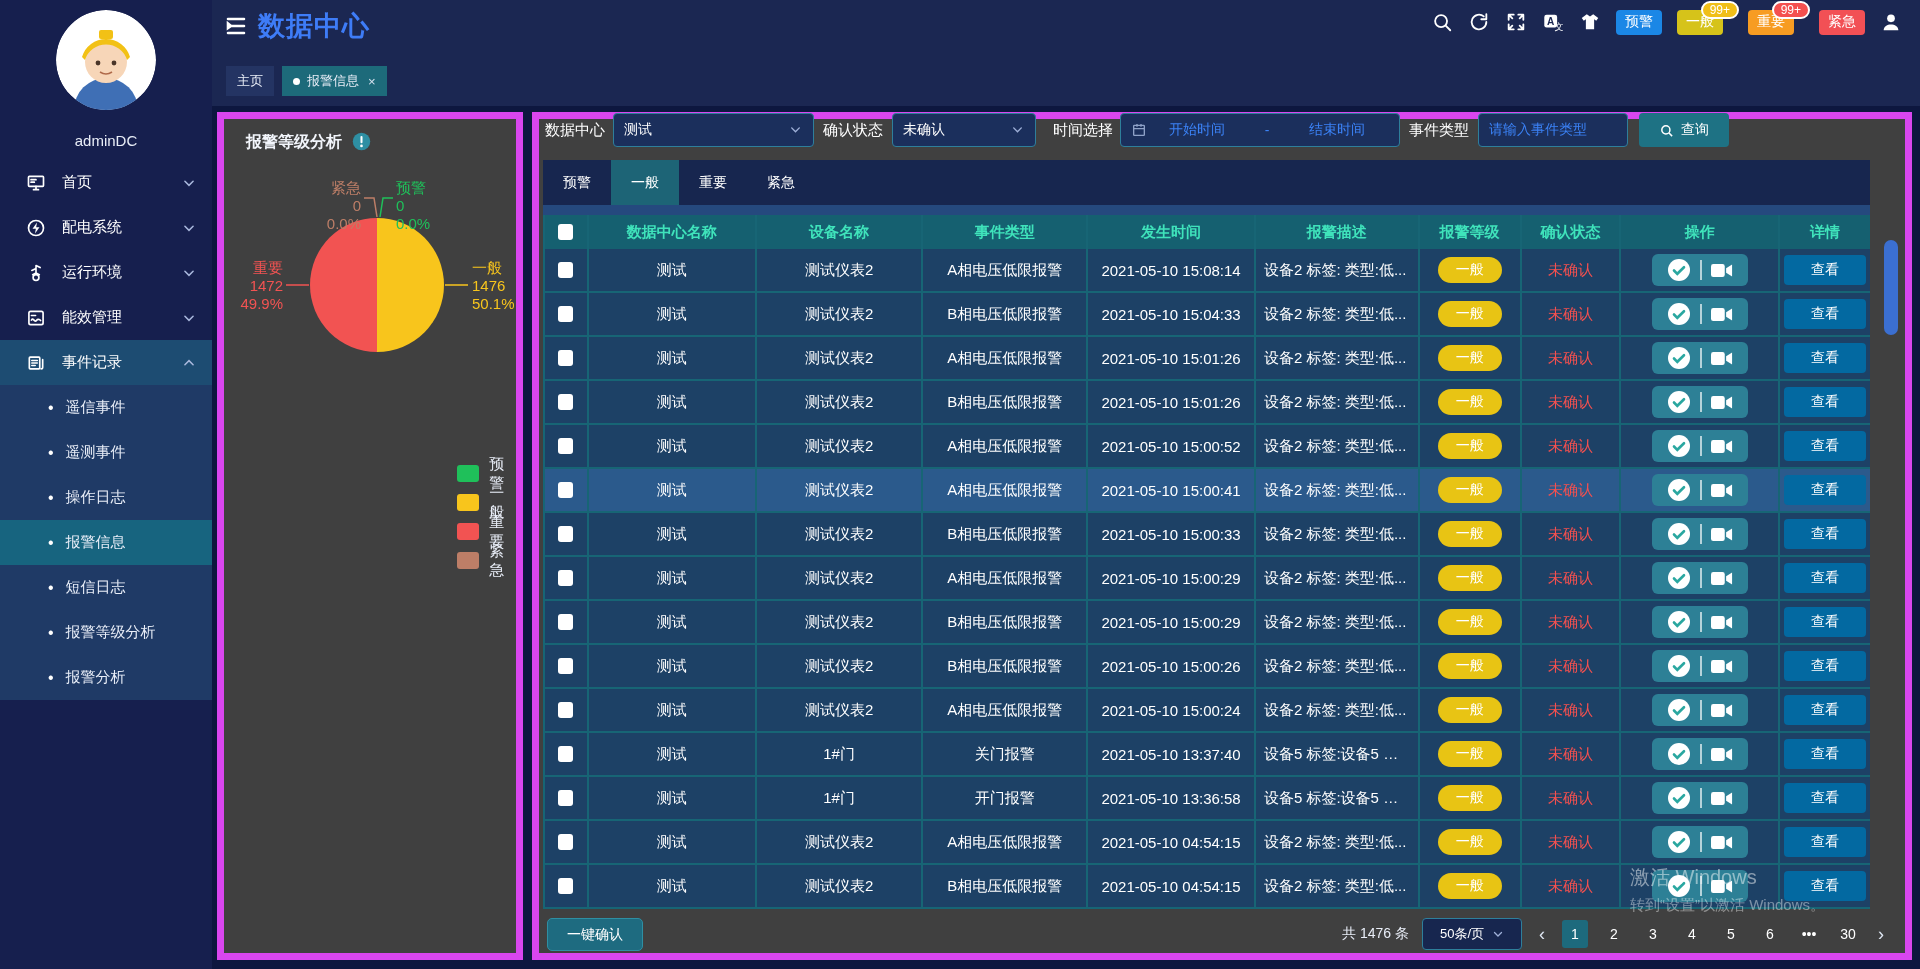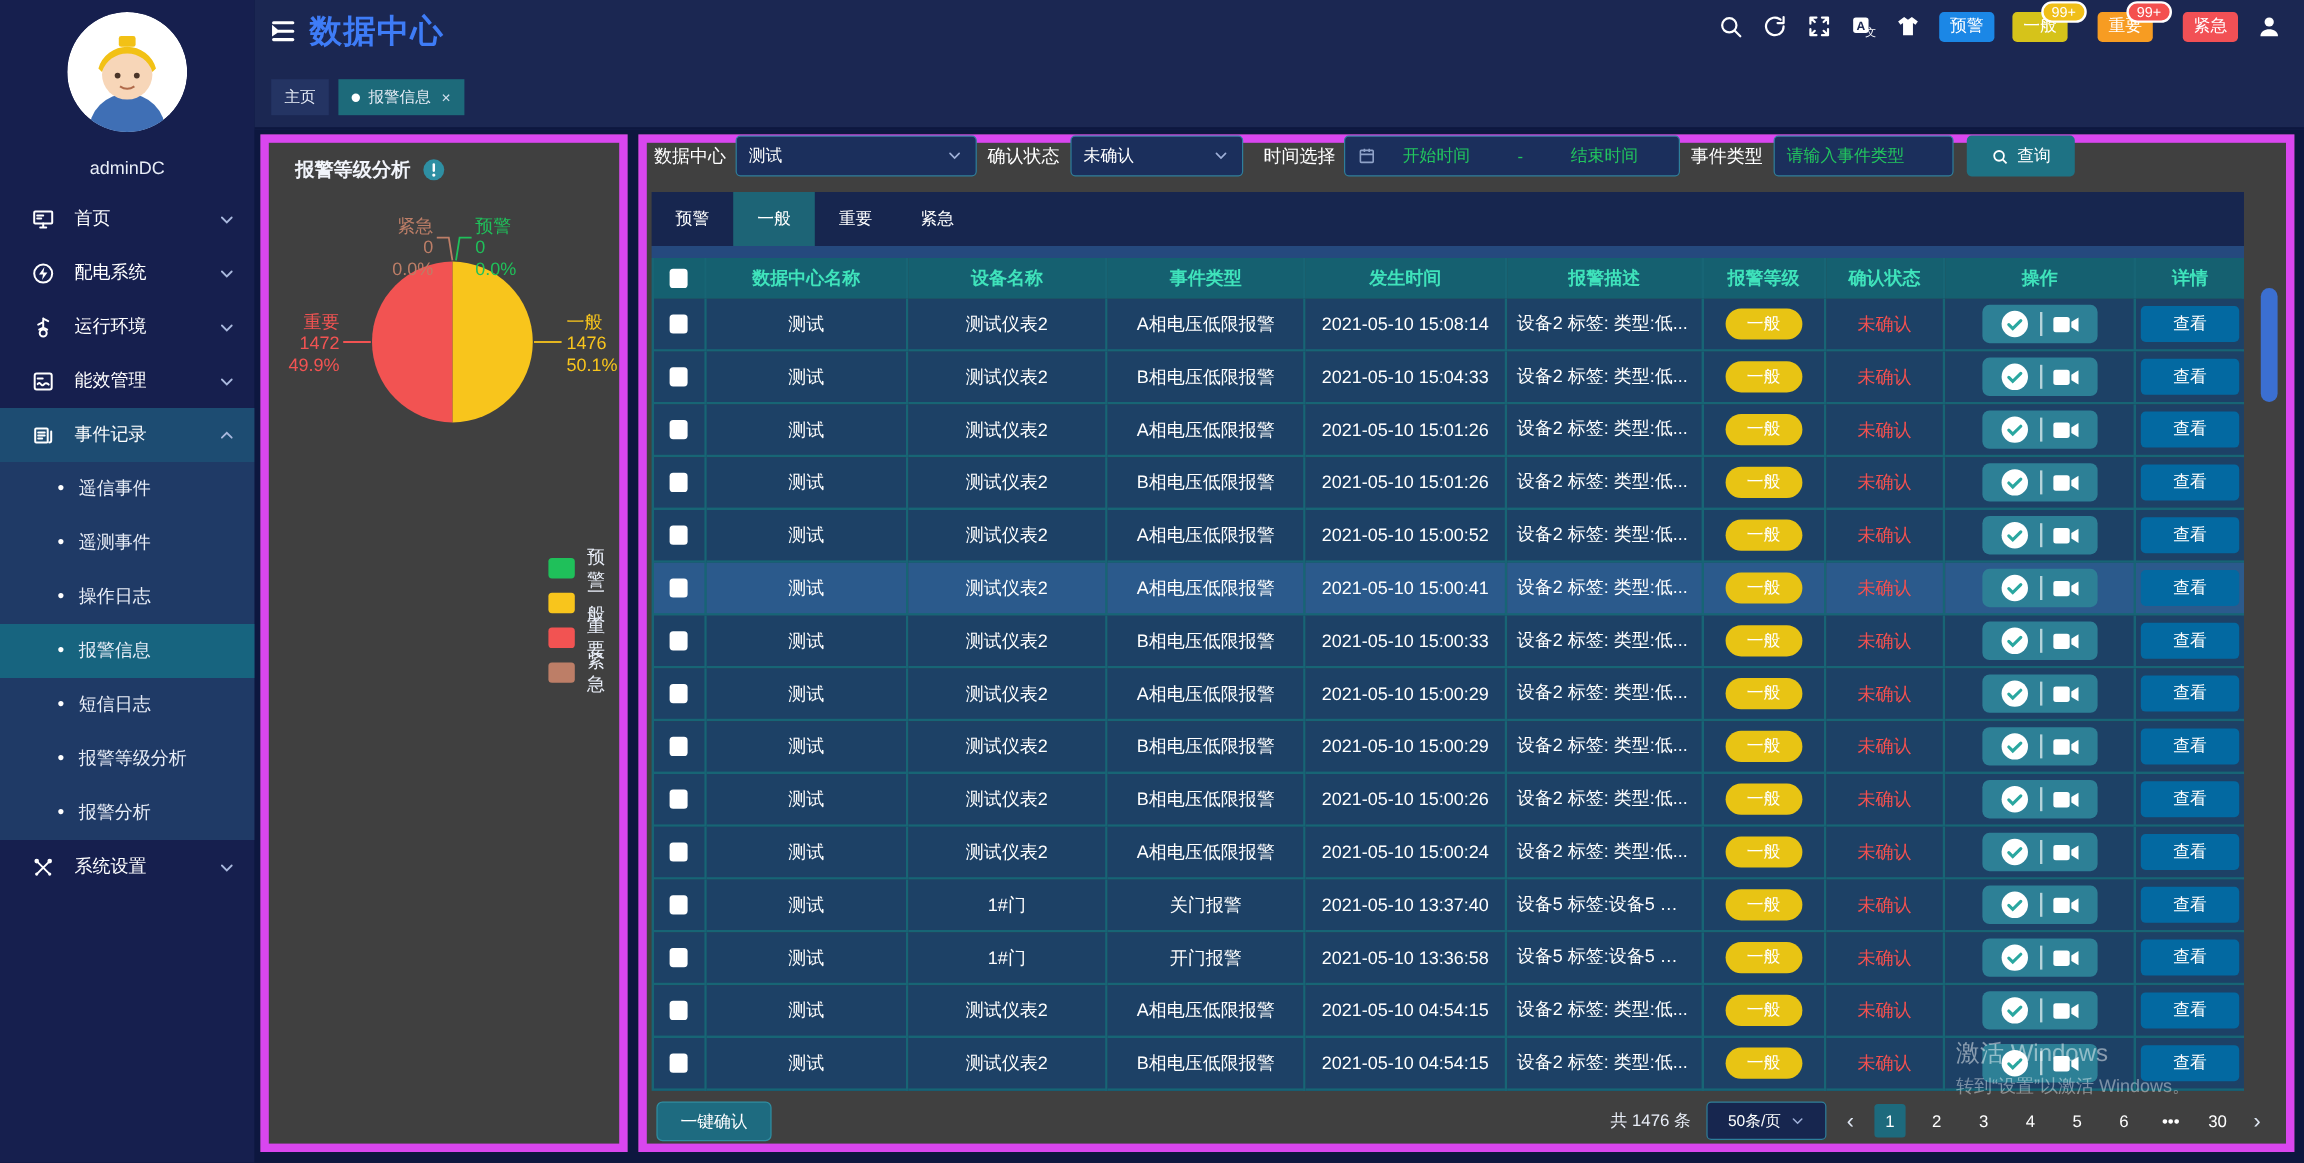--- a/index.html
+++ b/index.html
@@ -51,21 +51,21 @@
   .pie-svg { position:absolute; left:0; top:48px; width:306px; height:290px; }
   .pie-svg text { font-family:"Liberation Sans","DejaVu Sans",sans-serif; font-size:15px; }
   #legend { position:absolute; left:233px; top:340px; }
   .lg-item { display:flex; align-items:center; height:29px; gap:10px; }
   .lg-sw { width:25px; height:17px; border-radius:3px; }
   .lg-label { font-size:15px; color:#e9eef8; }
 
   
   .flabel { position:absolute; top:113px; height:34px; display:flex; align-items:center; font-size:15px; color:#fff; }
   .fbox { position:absolute; top:113px; height:34px; background:#1b2f5c; border:1px solid #2e7f9b; border-radius:4px; display:flex; align-items:center; padding:0 10px; font-size:14px; color:#fff; cursor:pointer; }
-  .fbox .ph { color:#22c55e; }
+  .fbox .ph { color:#3b82f6; }
   .fbox .spread { flex:1; }
   .fbox .chev svg { width:13px; height:13px; }
   #search-btn { position:absolute; left:1639px; top:113px; width:90px; height:34px; background:#1e7284; border:none; border-radius:4px; color:#fff; font-size:14px; display:flex; align-items:center; justify-content:center; gap:7px; cursor:pointer; }
   #search-btn svg { width:15px; height:15px; }
 
   
   #status-tabs { position:absolute; left:543px; top:160px; width:1327px; height:45px; background:#17264f; display:flex; }
   .stab { width:68px; height:45px; display:flex; align-items:center; justify-content:center; font-size:14px; color:#fff; cursor:pointer; }
   .stab.active { background:#1d6476; }
   #hband { position:absolute; left:543px; top:205px; width:1327px; height:10px; background:#25497e; }
@@ -216,37 +216,20 @@
             <span>短信日志</span>
           </div>
           <div class="s-item">
             <span class="bullet">•</span>
             <span>报警等级分析</span>
           </div>
           <div class="s-item">
             <span class="bullet">•</span>
             <span>报警分析</span>
           </div>
-        </div>
-        <div class="m-item">
-          <span class="ic mi">
-            <svg viewBox="0 0 24 24" fill="none" stroke="#fff" stroke-width="2" stroke-linecap="round" stroke-linejoin="round">
-              <path d="M5.5 5.5l13 13M18.5 5.5l-13 13"></path>
-              <circle cx="5.5" cy="5.5" r="2.3" fill="#fff" stroke="none"></circle>
-              <circle cx="18.5" cy="5.5" r="2.3" fill="#fff" stroke="none"></circle>
-              <circle cx="5.5" cy="18.5" r="1.6" fill="#fff" stroke="none"></circle>
-              <circle cx="18.5" cy="18.5" r="1.6" fill="#fff" stroke="none"></circle>
-            </svg>
-          </span>
-          <span class="m-label">系统设置</span>
-          <span class="ic chev">
-            <svg viewBox="0 0 24 24" fill="none" stroke="#a9b8dd" stroke-width="2.6" stroke-linecap="round">
-              <path d="M5 9l7 7 7-7"></path>
-            </svg>
-          </span>
         </div>
       </nav>
   </aside>
 
   <header id="header">
     <span id="hamburger" class="ic">
       <svg viewBox="0 0 24 24" fill="none" stroke="#fff" stroke-width="2.6" stroke-linecap="round">
           <path d="M4 5h16M8 12h12M4 19h16M7 12l-3-2.5V14z"></path>
         </svg>
     </span>

